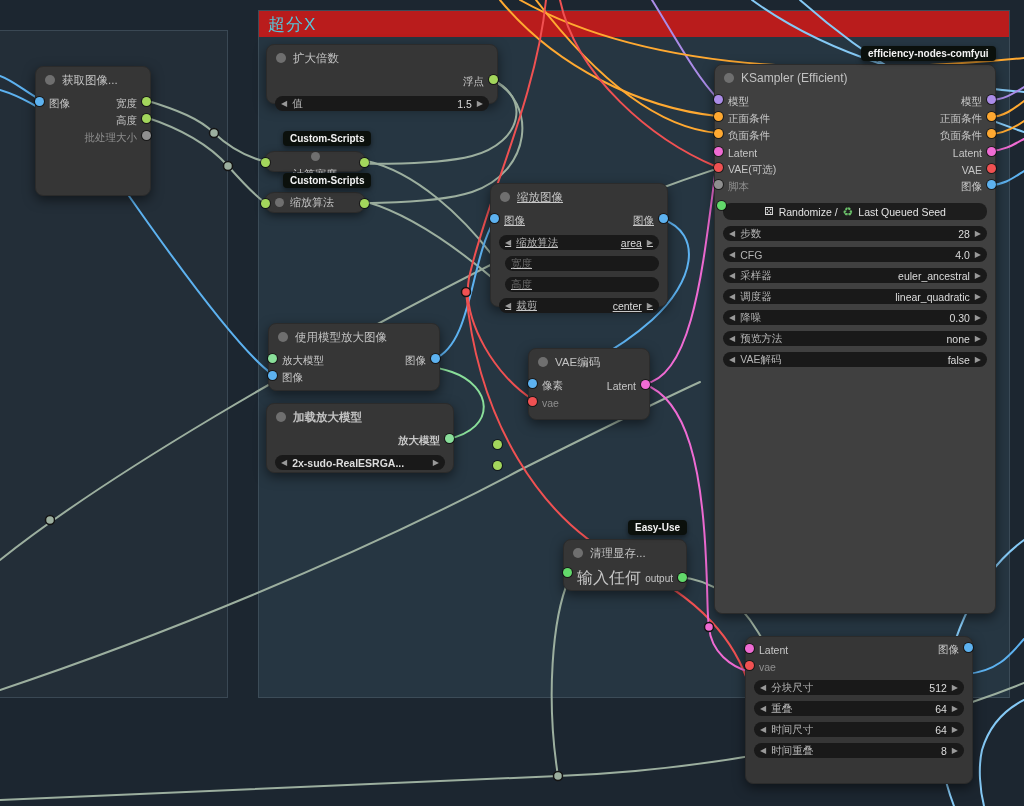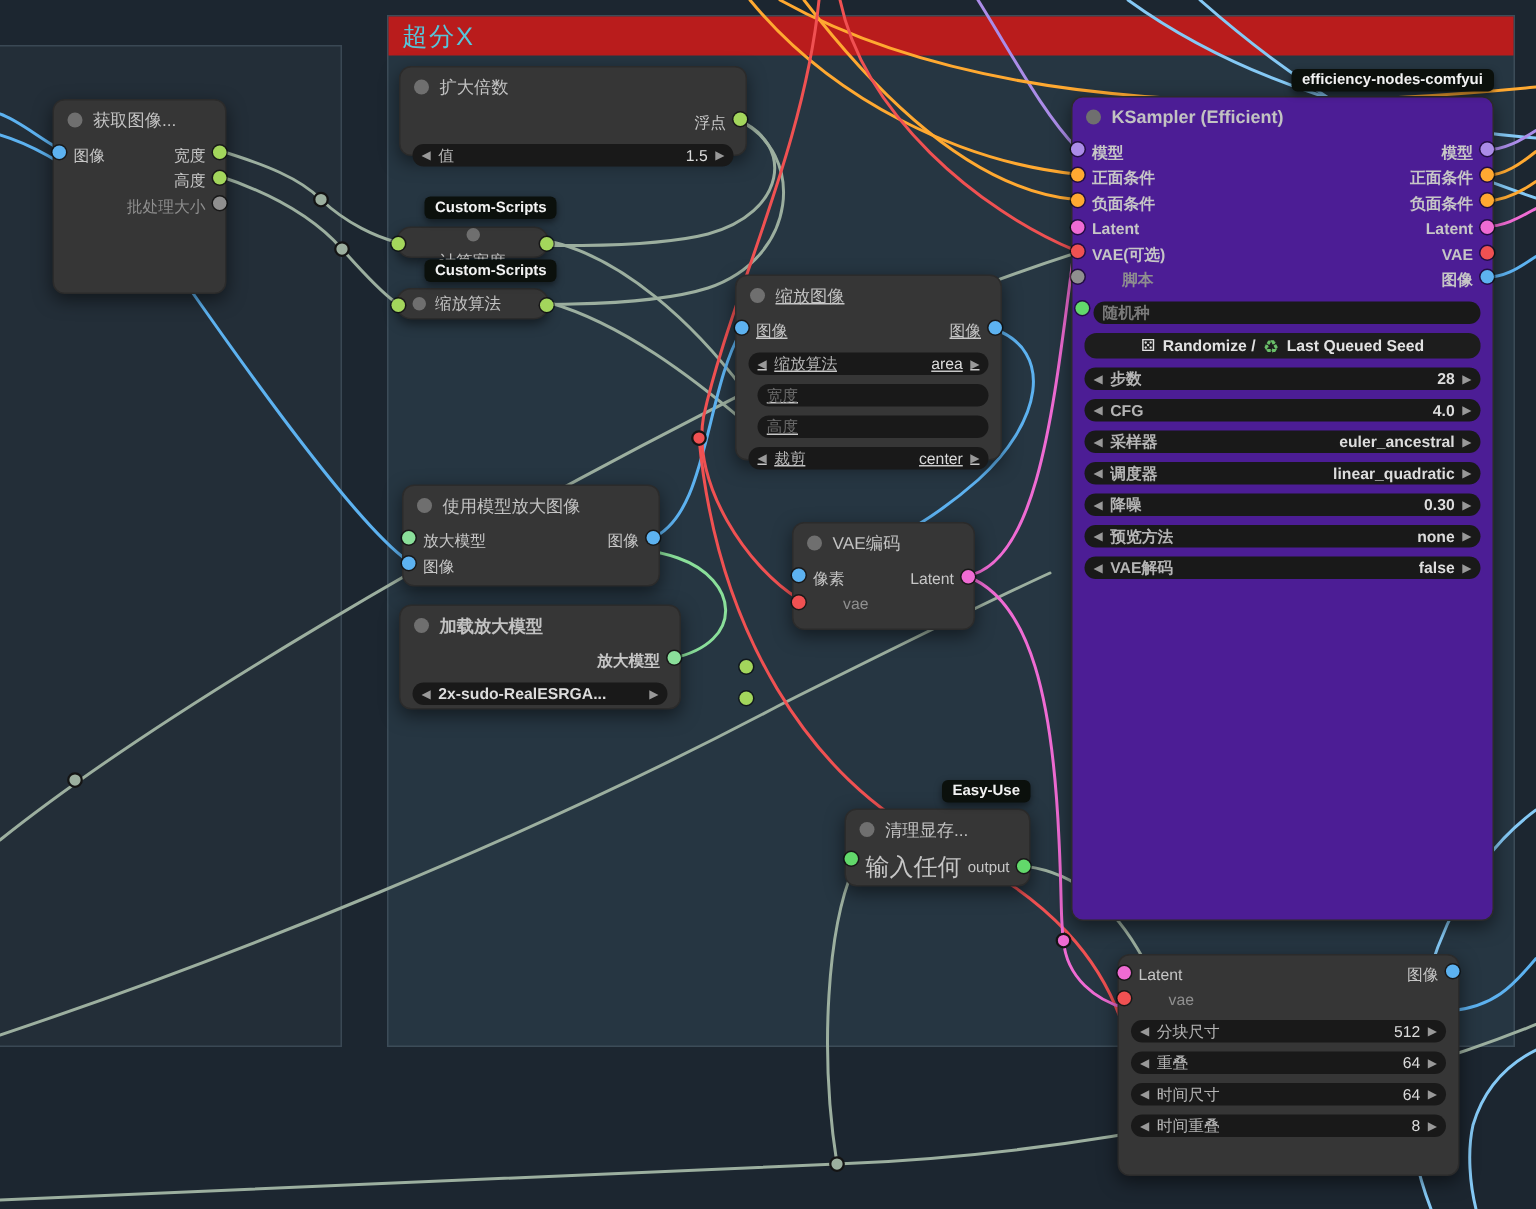--- a/index.html
+++ b/index.html
@@ -10,33 +10,33 @@
   .group{position:absolute;z-index:0;}
   #group-left{left:-8px;top:30px;width:236px;height:668px;background:#232e38;border:1px solid #3a4854;}
   #group-main{left:258px;top:10px;width:752px;height:688px;background:#263642;border:1px solid #3c4c58;}
   .group-header{height:26px;background:#b91c1c;display:flex;align-items:center;padding:0 9px;
     font-size:17px;color:#56c5da;letter-spacing:1px;}
 
   #wires{position:absolute;left:0;top:0;z-index:1;pointer-events:none;}
 
   .node{position:absolute;z-index:2;background:#363636;border:1px solid #2b2b2b;border-radius:8px;
     box-shadow:0 4px 12px rgba(0,0,0,.5);color:#c8c8c8;}
-  .node.ksampler{background:#4c1d95;font-weight:bold;}
+  .node.ksampler{background:#404040;}
   .node-title{height:26px;display:flex;align-items:center;gap:7px;padding:0 9px;font-size:11.5px;
     color:#c2c2c2;white-space:nowrap;overflow:hidden;}
   .collapse-dot{width:10px;height:10px;border-radius:50%;background:#6f6f6f;flex:none;}
   .rows{padding:2px 0;}
   .rows.p4{padding-top:4px;}
   .row{height:17px;display:flex;align-items:center;justify-content:space-between;padding:0 3px;}
   .slot{display:flex;align-items:flex-start;gap:5px;min-width:0;}
   .slot.in{margin-left:-4px;}
   .slot.out{margin-right:-4px;flex-direction:row-reverse;}
   .dot{width:9px;height:9px;border-radius:50%;flex:none;box-shadow:0 0 0 1px rgba(0,0,0,.55);}
   .slot-label{font-size:10.5px;color:#c6c6c6;white-space:nowrap;}
-  .slot-label.dim{color:#8f8f8f;margin-left:20px;}
+  .slot-label.dim{color:#8f8f8f;}
   .absdot{position:absolute;width:9px;height:9px;border-radius:50%;box-shadow:0 0 0 1px rgba(0,0,0,.55);}
 
   .widget{height:15px;margin:6px 8px 0;background:#191919;border-radius:8px;display:flex;
     align-items:center;padding:0 6px;font-size:10.5px;color:#c0c0c0;gap:5px;white-space:nowrap;}
   .widget .wlabel{color:#b5b5b5;overflow:hidden;}
   .widget .sp{flex:1;}
   .widget .wvalue{color:#dcdcdc;}
   .widget.disabled .wlabel{color:#6b6b6b;}
   .widget.seed .wlabel{color:#7a7a7a;}
   .arr{color:#999;font-size:8px;line-height:1;flex:none;}
@@ -370,23 +370,20 @@
           <span class="dot" style="background-color: rgb(143, 143, 143);"></span>
           <span class="slot-label dim">脚本</span>
         </div>
         <div class="slot out">
           <span class="dot" style="background-color: rgb(93, 178, 240);"></span>
           <span class="slot-label">图像</span>
         </div>
       </div>
     </div>
     <span class="absdot" style="left: 2px; top: 136px; background-color: rgb(98, 217, 107);"></span>
-    <div class="widget seed" style="margin:4px 8px 0 14px;">
-      <span class="wlabel">随机种</span>
-    </div>
     <div class="wbutton">
       <span class="dice">⚄</span>
       <span>Randomize /</span>
       <span class="recycle">♻</span>
       <span>Last Queued Seed</span>
     </div>
     <div class="widget">
       <span class="arr">◀</span>
       <span class="wlabel">步数</span>
         <span class="sp"></span>

